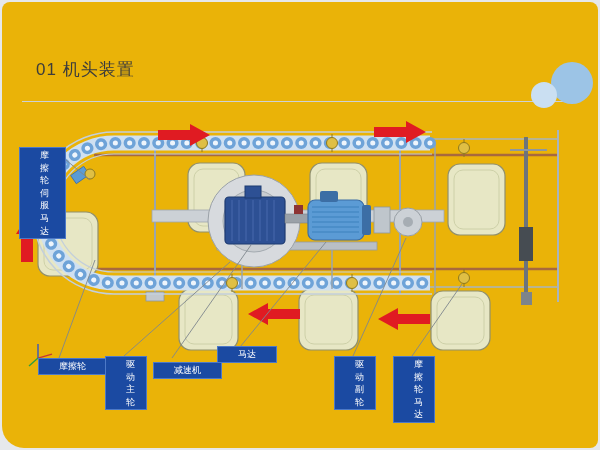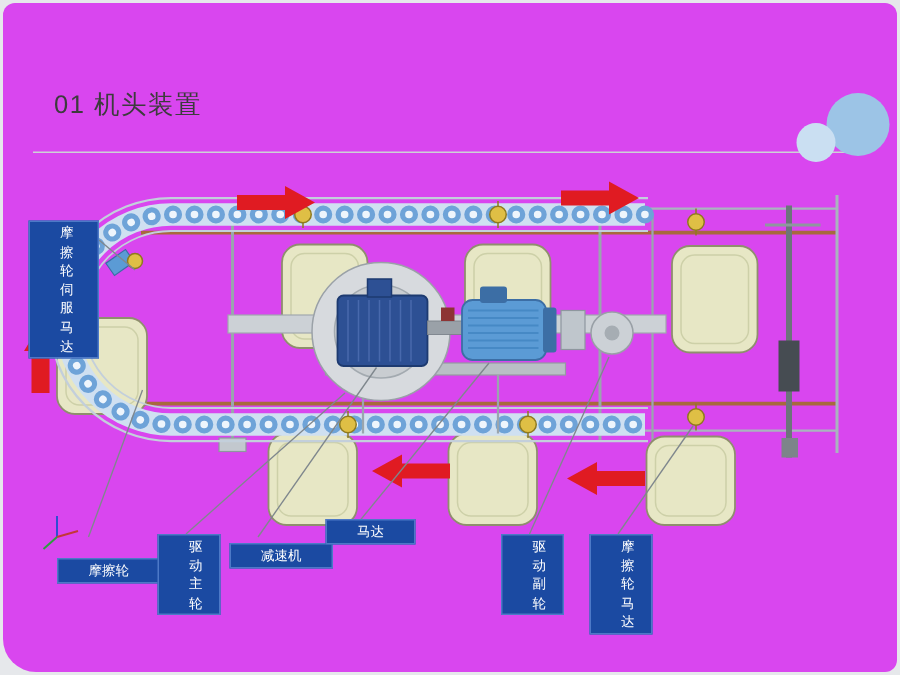--- a/index.html
+++ b/index.html
@@ -4,21 +4,21 @@
 <style>
   * { margin:0; padding:0; box-sizing:border-box; }
   html,body { width:600px; height:450px; }
   body {
     background:#e6e8eb;
     font-family:"Liberation Sans","DejaVu Sans",sans-serif;
     position:relative; overflow:hidden;
   }
   .slide {
     position:absolute; inset:2px;
-    background:#d946ef;
+    background:#eab308;
     border-radius:8px 8px 8px 22px;
     overflow:hidden;
   }
   .title {
     position:absolute; left:34px; top:56px;
     font-size:17px; color:#3c3c3c; letter-spacing:1px;
   }
   .rule {
     position:absolute; left:20px; right:18px; top:99px;
     height:1px; background:#cdd1d6;
@@ -191,20 +191,20 @@
       <line x1="36" y1="356" x2="27" y2="364" stroke="#2e9e3e"></line>
     </g>
   </svg>
 
   <div class="title">01 机头装置</div>
   <div class="rule"></div>
   <div class="bubble1"></div>
   <div class="bubble2"></div>
 
   <div class="callout" style="left:17px;  top:145px; width:47px;">摩擦轮伺服马达</div>
-  <div class="callout nowrap" style="left:36px;  top:370px;">摩擦轮</div>
+  <div class="callout nowrap" style="left:36px;  top:356px;">摩擦轮</div>
   <div class="callout" style="left:103px; top:354px; width:38px;">驱动主轮</div>
   <div class="callout nowrap" style="left:151px; top:360px;">减速机</div>
   <div class="callout nowrap" style="left:215px; top:344px;">马达</div>
   <div class="callout" style="left:332px; top:354px; width:32px;">驱动副轮</div>
   <div class="callout" style="left:391px; top:354px; width:38px;">摩擦轮马达</div>
 
 </div>
 
 </body></html>

